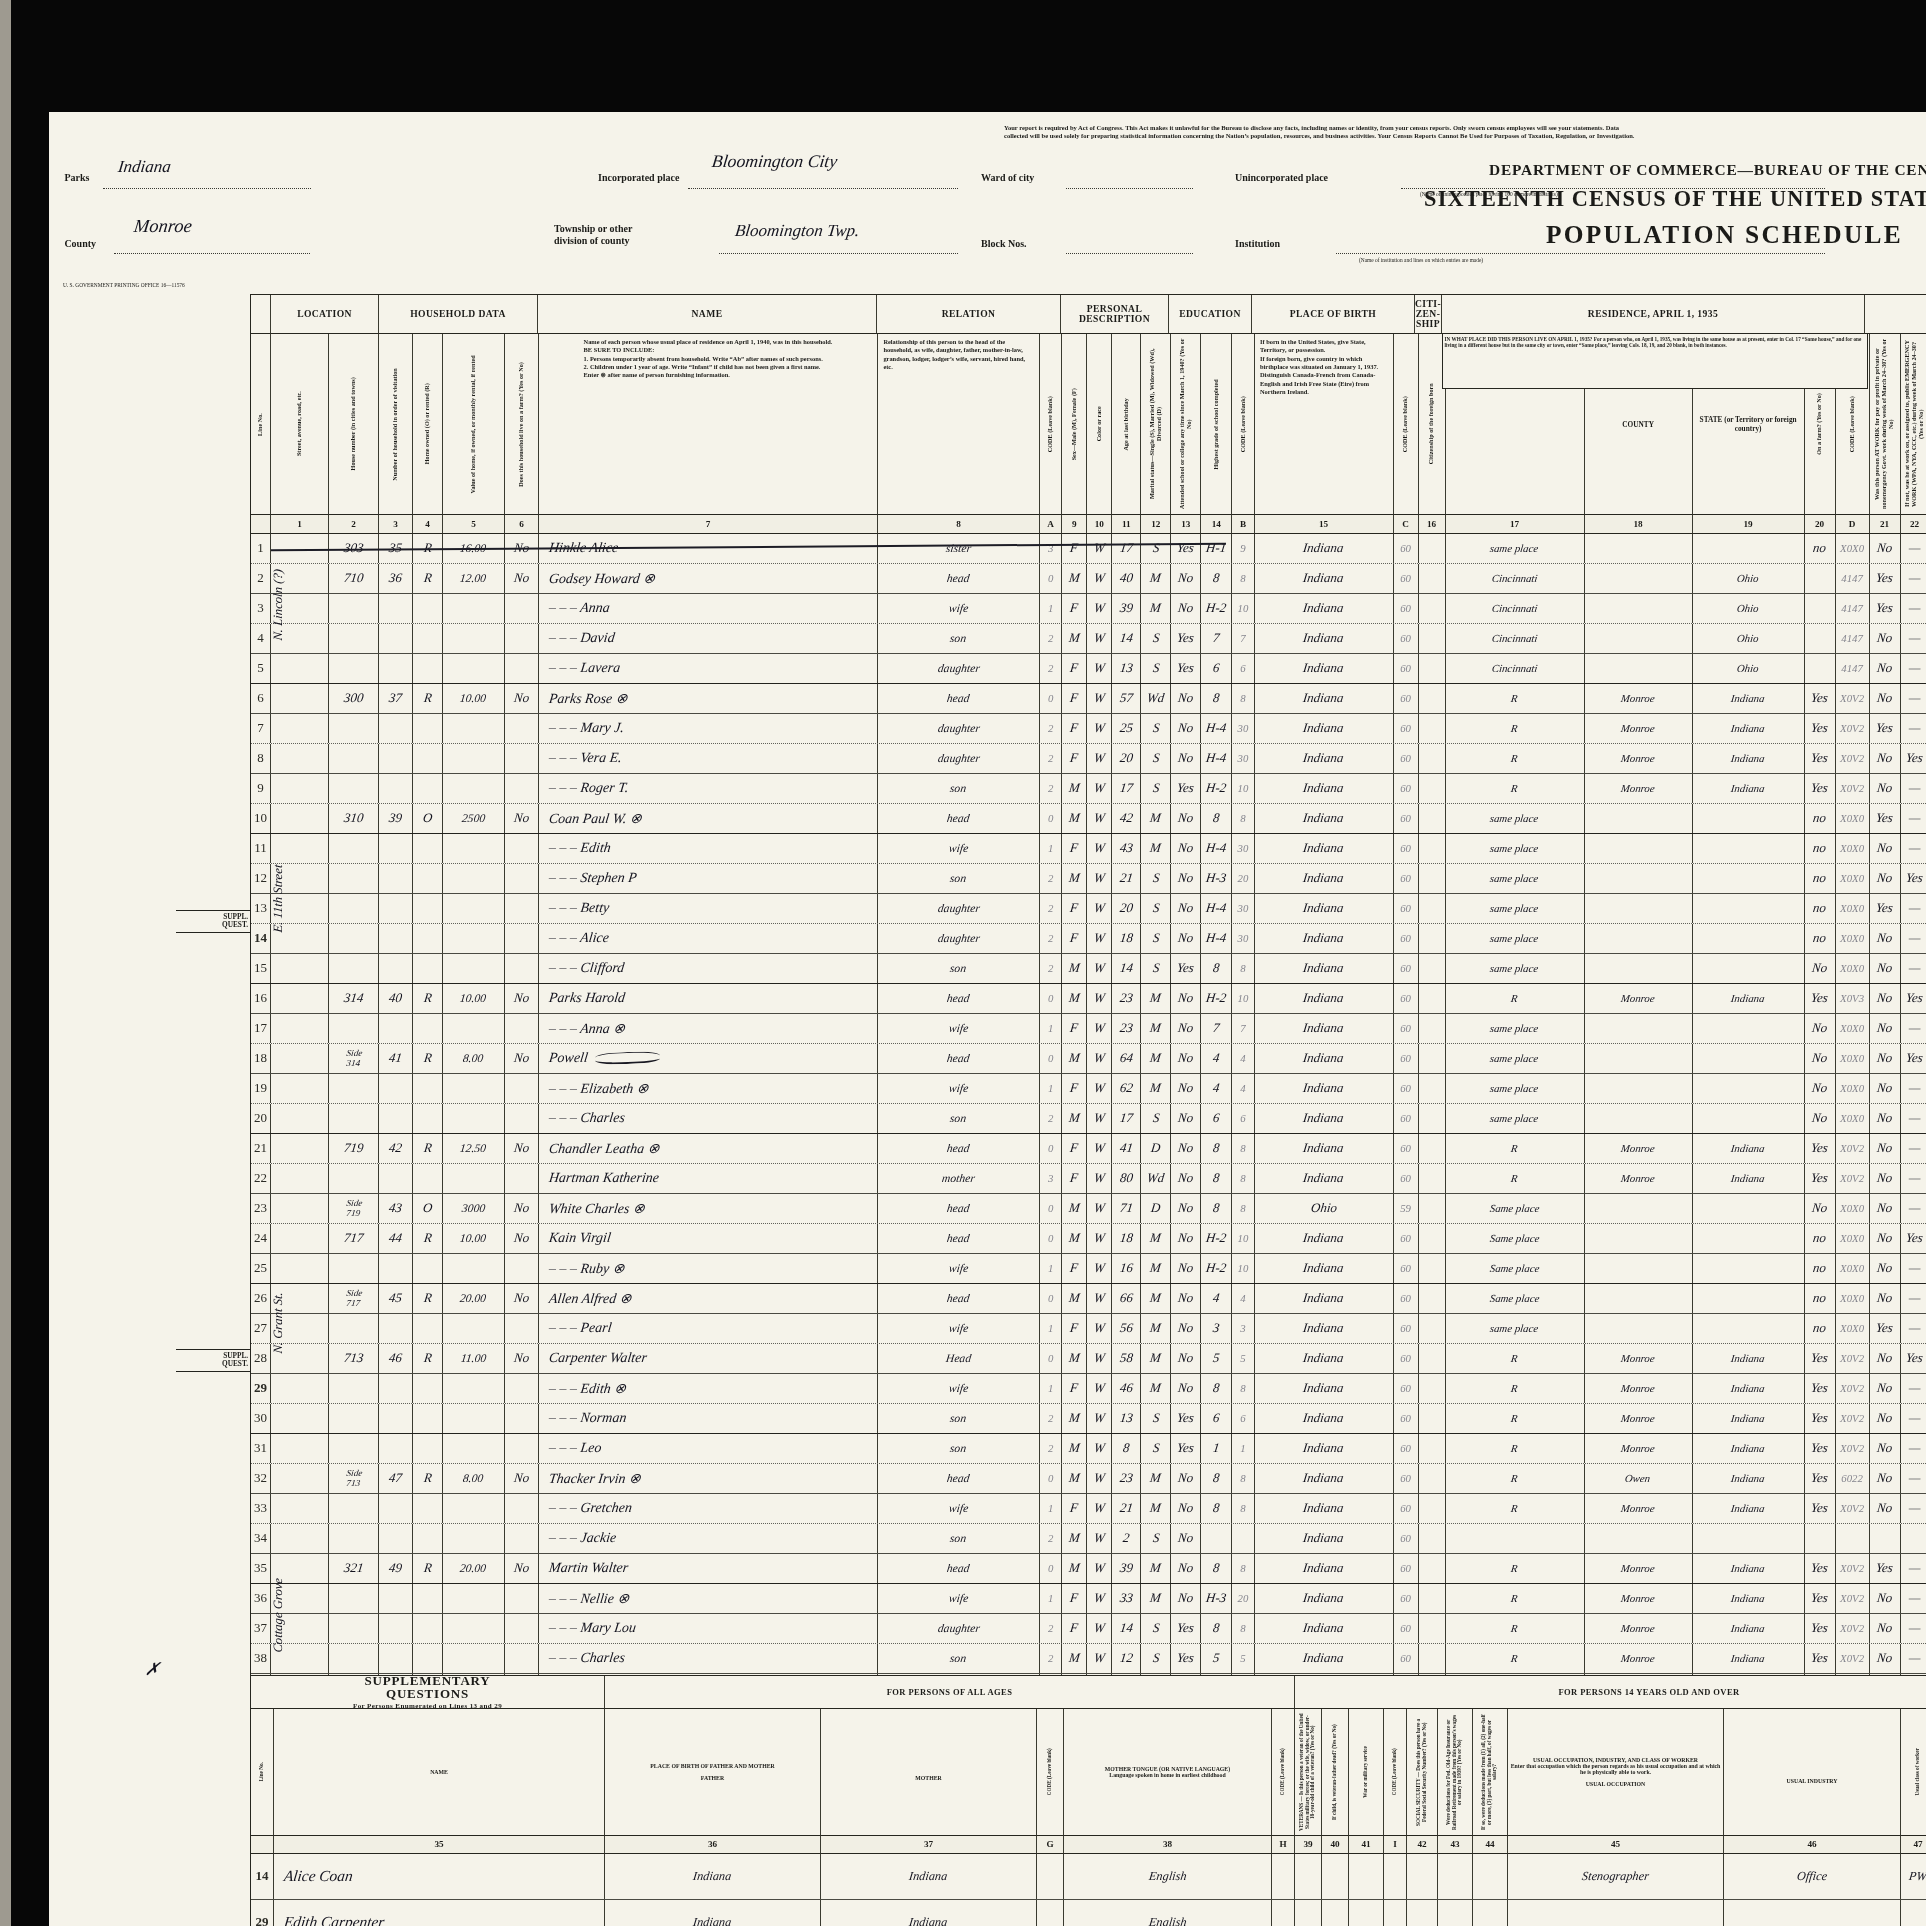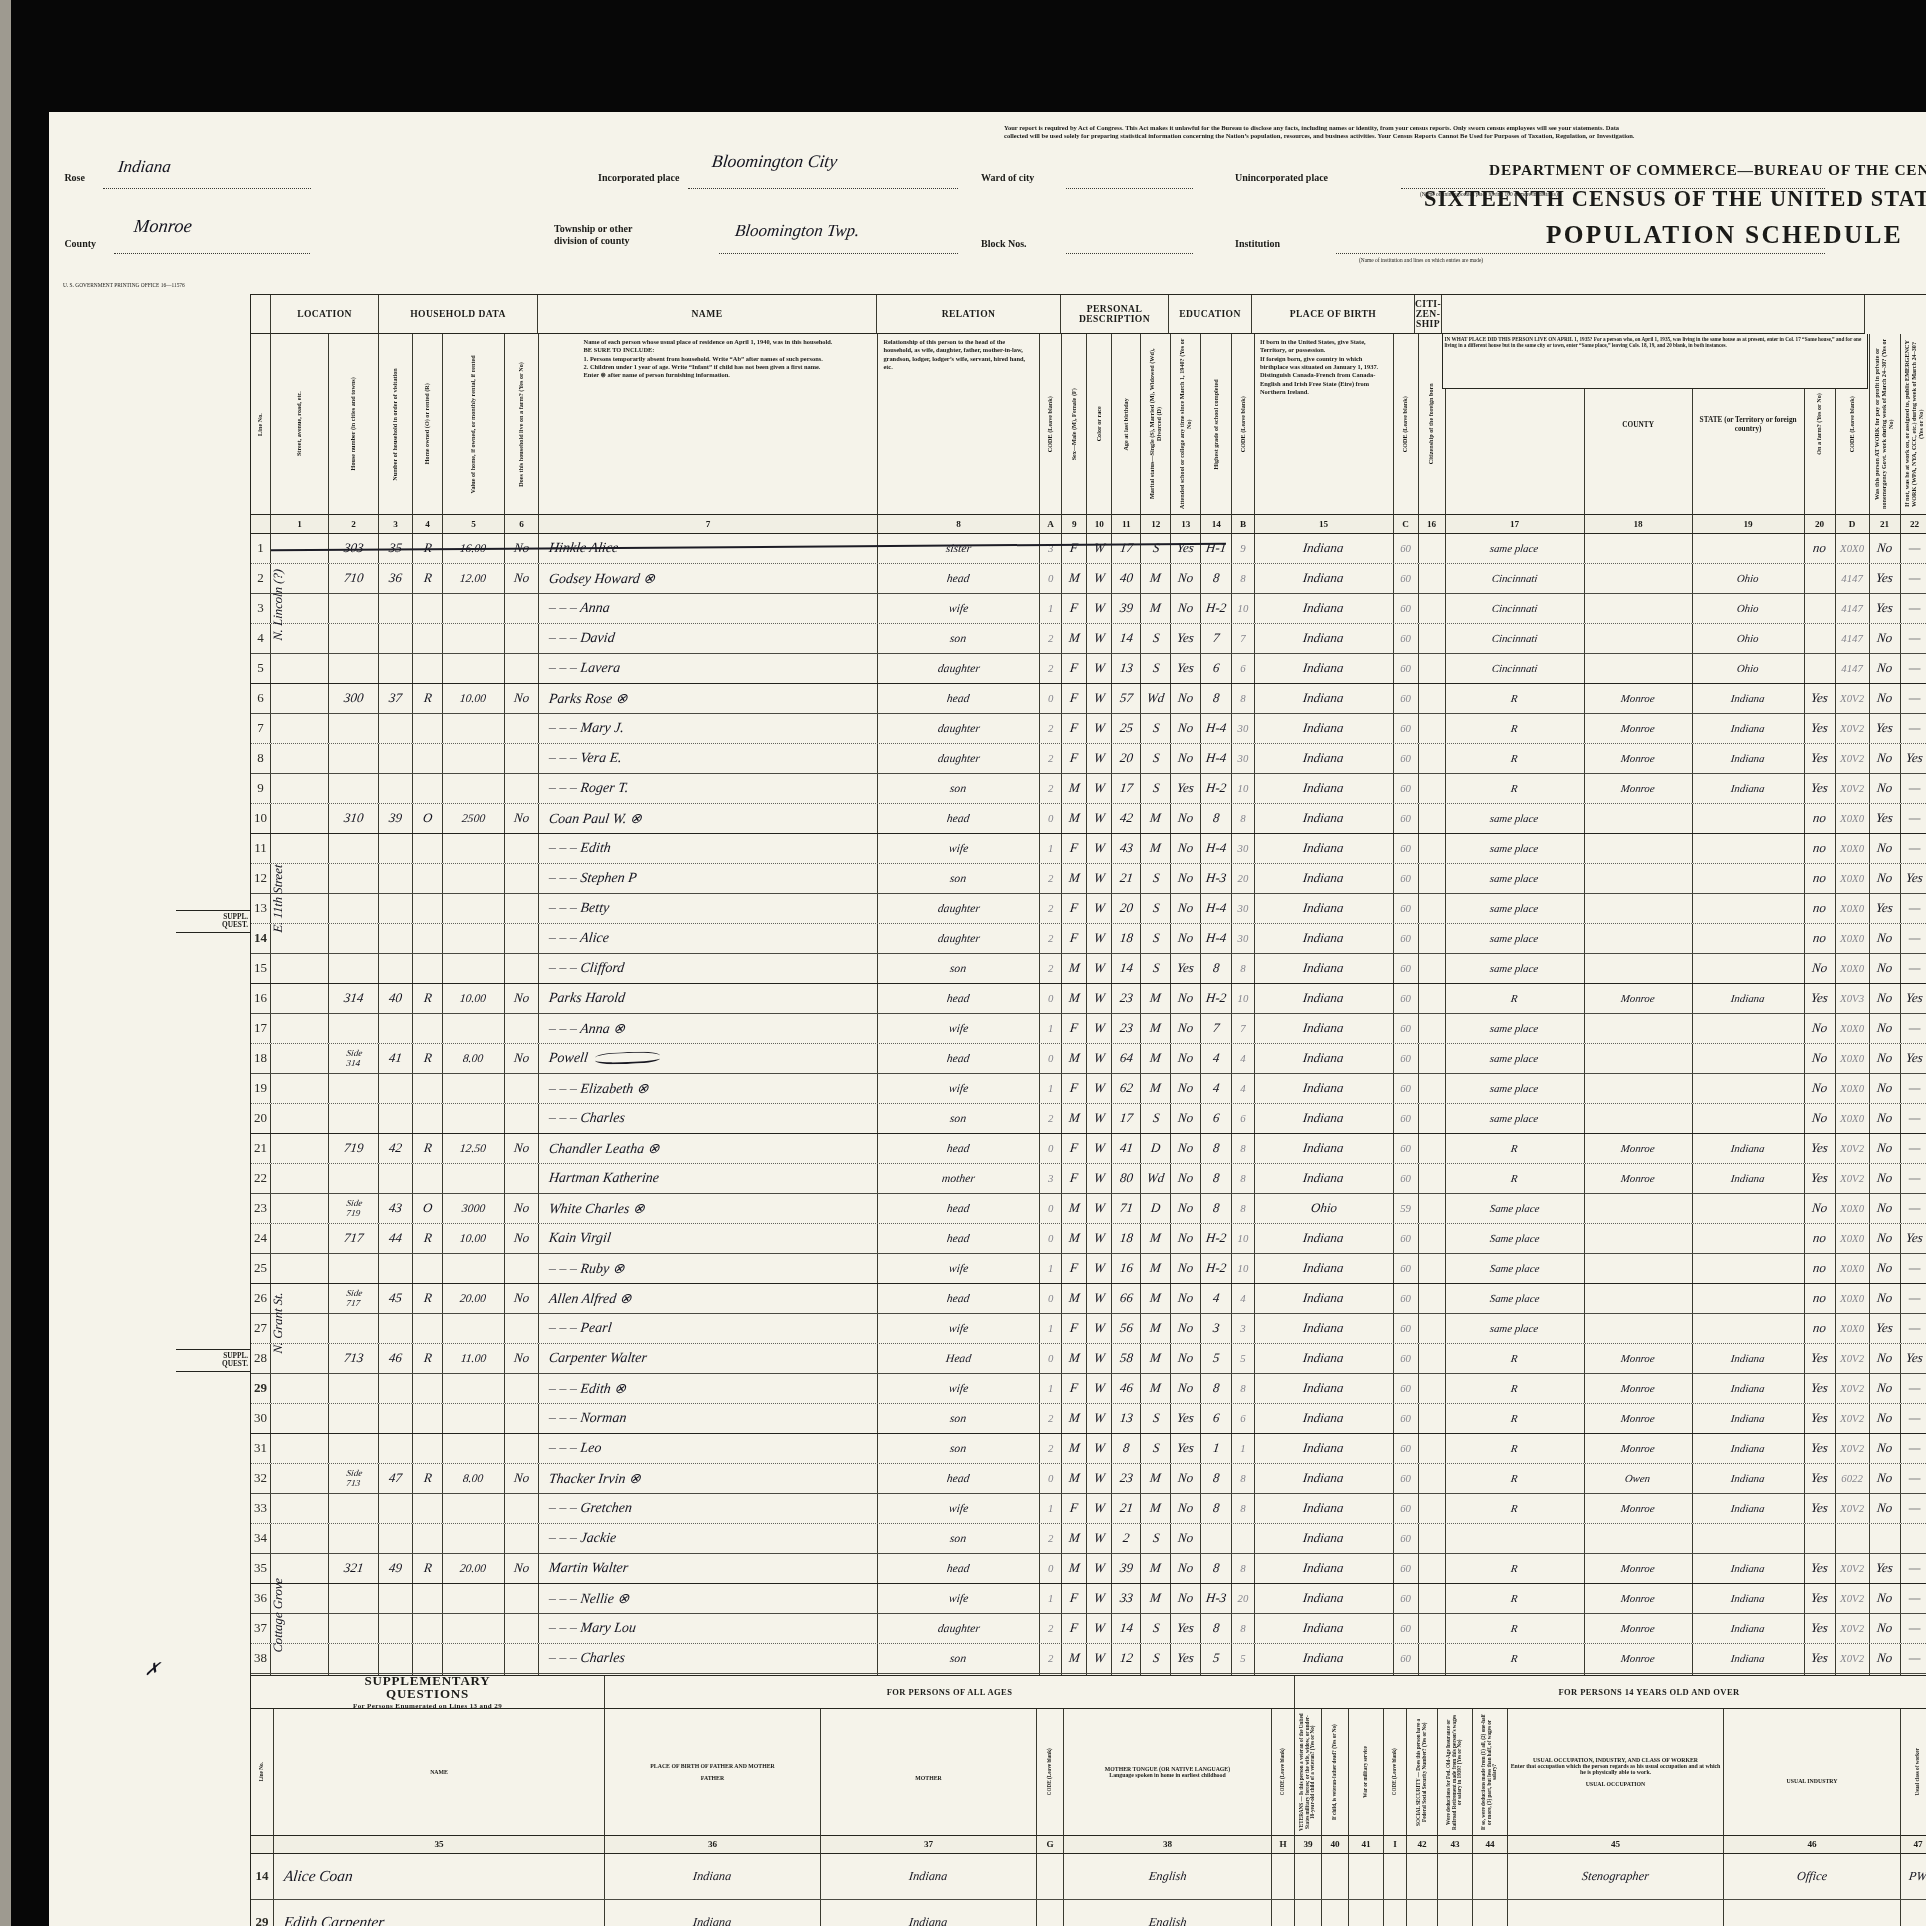--- a/index.html
+++ b/index.html
@@ -51,21 +51,21 @@
     <div>Your report is required by Act of Congress.  This Act makes it unlawful for the Bureau to disclose any facts, including names or identity, from your census reports.  Only sworn census employees will see your statements.  Data</div>
     <div>collected will be used solely for preparing statistical information concerning the Nation’s population, resources, and business activities.  Your Census Reports Cannot Be Used for Purposes of Taxation, Regulation, or Investigation.</div>
   </div>
 
   <div class="abs" style="left:1117px;top:49px;width:1117px;text-align:center;">
     <div class="title1">DEPARTMENT OF COMMERCE—BUREAU OF THE CENSUS</div>
     <div class="title2" style="margin-top:7px;">SIXTEENTH CENSUS OF THE UNITED STATES: 1940</div>
     <div class="title3" style="margin-top:7.7px;">POPULATION SCHEDULE</div>
   </div>
 
-  <div class="abs lbl" style="left:15.4px;top:60px;">Rose</div>
+  <div class="abs lbl" style="left:15.4px;top:60px;">Parks</div>
   <div class="abs hw" style="left:69px;top:45px;font-size:17px;">Indiana</div>
   <div class="abs dot" style="left:54px;top:76px;width:208px;"></div>
   <div class="abs lbl" style="left:505px;top:60px;margin-left:44px;">Incorporated place</div>
   <div class="abs hw" style="left:663px;top:39px;font-size:17.7px;">Bloomington City</div>
   <div class="abs dot" style="left:639px;top:76px;width:270px;"></div>
   <div class="abs lbl" style="left:932px;top:60px;">Ward of city</div>
   <div class="abs dot" style="left:1017px;top:76px;width:127px;"></div>
   <div class="abs lbl" style="left:1186px;top:60px;text-align:center;">Unincorporated place</div>
   <div class="abs dot" style="left:1352px;top:76px;width:424px;"></div>
   <div class="abs cap" style="left:1371px;top:79px;width:424px;">(Name of unincorporated place having 100 or more inhabitants)</div>
@@ -109,20 +109,23 @@
           <div style="white-space: pre-line;">EDUCATION</div>
         </div>
         <div class="cell">
           <div style="white-space: pre-line; text-align: right;">PLACE OF BIRTH</div>
         </div>
         <div class="cell">
           <div style="white-space: pre-line;">CITI-
 ZEN-
 SHIP</div>
         </div>
+        <div class="cell">
+          <div style="white-space: pre-line;">RESIDENCE, APRIL 1, 1935</div>
+        </div>
         <div class="cell"></div>
       </div>
       <div class="band dband" style="height: 181px; grid-template-columns: 20px 58px 50px 34px 30px 62px 34px 339px 162px 22.3px 25px 25px 29px 30px 30px 31px 22.3px 139px 25px 27px 139px 108px 112px 31px 34px 31px 29px 27px 27px 29px 20px 39px 39px 162px 162px 27px 73px 29px 46px 29px 22.3px 23px;">
         <div class="cell hv" style="border-right-width: 1.2px;">
           <div class="vt">Line No.</div>
         </div>
         <div class="cell">
           <div class="vt">Street, avenue, road, etc.</div>
         </div>
         <div class="cell">

